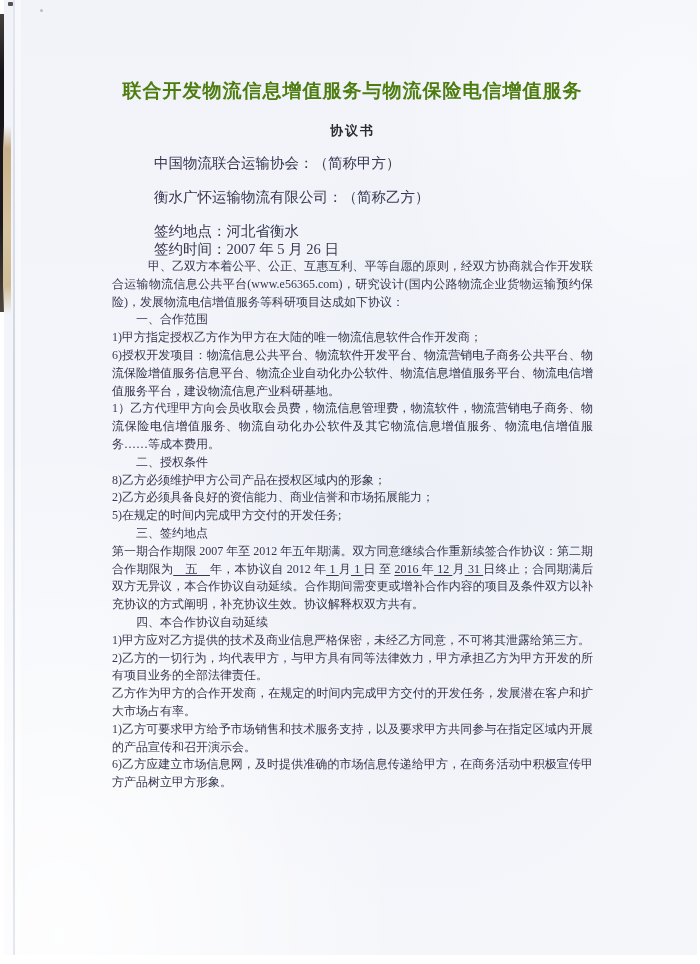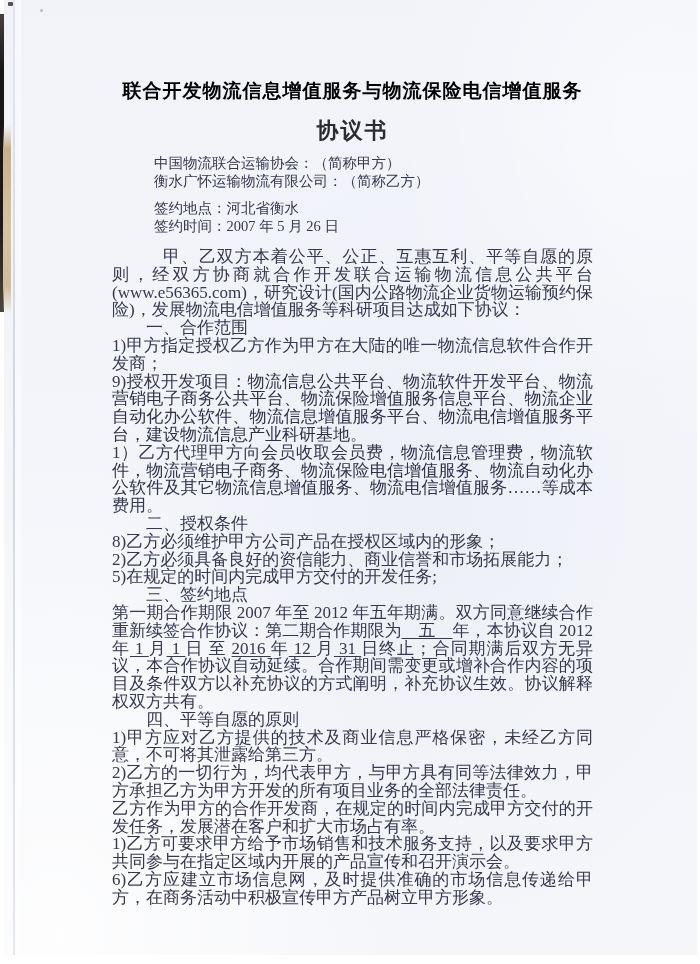--- a/index.html
+++ b/index.html
@@ -42,35 +42,35 @@
     background:rgba(255,255,255,0.45);
   }
   .speck-a { position:absolute; left:8px; top:2px; width:5px; height:4px; background:#57524f; border-radius:1px; }
   .speck-b { position:absolute; left:40px; top:9px; width:3px; height:3px; background:#b9bcc8; border-radius:50%; }
   
   .content {
     position:absolute; left:112px; top:78px; width:481px;
     color:#363750;
   }
   .title1 {
-    text-align:center; font-size:19px; font-weight:bold; color:#000000;
+    text-align:center; font-size:19px; font-weight:bold; color:#4d7c0f;
     line-height:26px; margin:0 0 14px 0; letter-spacing:1px;
   }
   .title2 {
-    text-align:center; font-size:22px; font-weight:bold; color:#2b2b33;
+    text-align:center; font-size:13px; font-weight:bold; color:#2b2b33;
     line-height:26px; margin:0 0 10px 0; letter-spacing:2px;
   }
   .meta {
     font-size:14.5px; line-height:18px; margin:0 0 0 42px; color:#363750;
   }
-  .m-party-a { margin-bottom:0; }
-  .m-party-b { margin-bottom:9px; }
-  .m-sign-date { margin-bottom:13px; }
+  .m-party-a { margin-bottom:16px; }
+  .m-party-b { margin-bottom:16px; }
+  .m-sign-date { }
   .para {
-    font-size:17px; line-height:17.8px; margin:0;
+    font-size:12px; line-height:17.8px; margin:0;
     text-align:justify; color:#363750;
   }
   .heading { text-indent:2em; }
   .indent3 { text-indent:3em; }
   .b { font-weight:normal; color:#30304a; }
   .u { text-decoration:underline; text-underline-offset:2px; }
 </style>
 </head>
 <body>
 
@@ -93,28 +93,28 @@
   <p class="meta m-party-a">中国物流联合运输协会：（简称甲方）</p>
   <p class="meta m-party-b">衡水广怀运输物流有限公司：（简称乙方）</p>
 
   <p class="meta">签约地点：河北省衡水</p>
   <p class="meta m-sign-date">签约时间：2007 年 5 月 26 日</p>
 
   <div>
       <p class="para indent3"><span>甲、乙双方本着公平、公正、互惠互利、平等自愿的原则，经双方协商就合作开发联合运输物流信息公共平台(www.e56365.com)，研究设计(国内公路物流企业货物运输预约保险)，发展物流电信增值服务等科研项目达成如下协议：</span></p>
       <p class="para heading"><span>一、合作范围</span></p>
       <p class="para item"><span>1)甲方指定授权乙方作为甲方在大陆的唯一物流信息软件合作开发商；</span></p>
-      <p class="para item"><span>9)授权开发项目：</span><span class="b">物流信息公共平台、物流软件开发平台、物流营销电子商务公共平台、物流保险增值服务信息平台、物流企业自动化办公软件、物流信息增值服务平台、物流电信增值服务平台，建设物流信息产业科研基地。</span></p>
+      <p class="para item"><span>6)授权开发项目：</span><span class="b">物流信息公共平台、物流软件开发平台、物流营销电子商务公共平台、物流保险增值服务信息平台、物流企业自动化办公软件、物流信息增值服务平台、物流电信增值服务平台，建设物流信息产业科研基地。</span></p>
       <p class="para item"><span>1）乙方代理甲方向会员收取会员费，</span><span class="b">物流信息管理费，物流软件，物流营销电子商务、物流保险电信增值服务、物流自动化办公软件及其它物流信息增值服务、物流电信增值服务……</span><span>等成本费用。</span></p>
       <p class="para heading"><span>二、授权条件</span></p>
       <p class="para item"><span>8)乙方必须维护甲方公司产品在授权区域内的形象；</span></p>
       <p class="para item"><span>2)乙方必须具备良好的资信能力、商业信誉和市场拓展能力；</span></p>
       <p class="para item"><span>5)在规定的时间内完成甲方交付的开发任务;</span></p>
       <p class="para heading"><span>三、签约地点</span></p>
       <p class="para item"><span>第一期合作期限 2007 年至 2012 年五年期满。双方同意继续合作重新续签合作协议：第二期合作期限为</span><span class="u">　五　</span><span>年，本协议自 2012 年</span><span class="u"> 1 </span><span>月</span><span class="u"> 1 </span><span>日 至 </span><span class="u"> 2016 </span><span>年</span><span class="u"> 12 </span><span>月</span><span class="u"> 31 </span><span>日终止；合同期满后双方无异议，本合作协议自动延续。合作期间需变更或增补合作内容的项目及条件双方以补充协议的方式阐明，补充协议生效。协议解释权双方共有。</span></p>
-      <p class="para heading"><span>四、平等自愿的原则</span></p>
+      <p class="para heading"><span>四、本合作协议自动延续</span></p>
       <p class="para item"><span>1)甲方应对乙方提供的技术及商业信息严格保密，未经乙方同意，不可将其泄露给第三方。</span></p>
       <p class="para item"><span>2)乙方的一切行为，均代表甲方，与甲方具有同等法律效力，甲方承担乙方为甲方开发的所有项目业务的全部法律责任。</span></p>
       <p class="para item"><span>乙方作为甲方的合作开发商，在规定的时间内完成甲方交付的开发任务，发展潜在客户和扩大市场占有率。</span></p>
       <p class="para item"><span>1)乙方可要求甲方给予市场销售和技术服务支持，以及要求甲方共同参与在指定区域内开展的产品宣传和召开演示会。</span></p>
       <p class="para item"><span>6)乙方应建立市场信息网，及时提供准确的市场信息传递给甲方，在商务活动中积极宣传甲方产品树立甲方形象。</span></p>
     </div>
 </div>
 
 </body></html>

